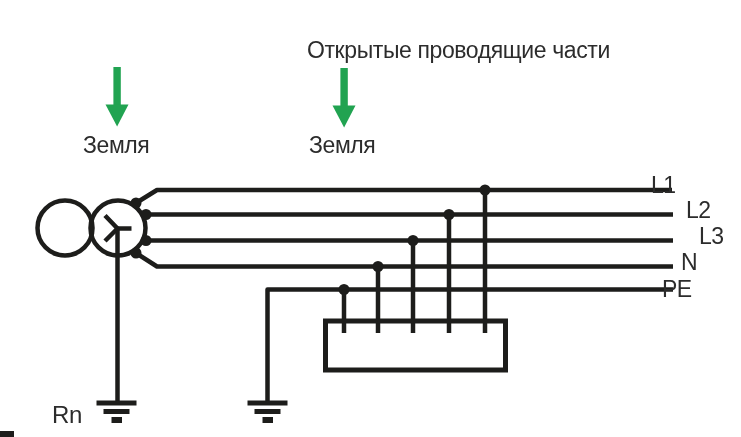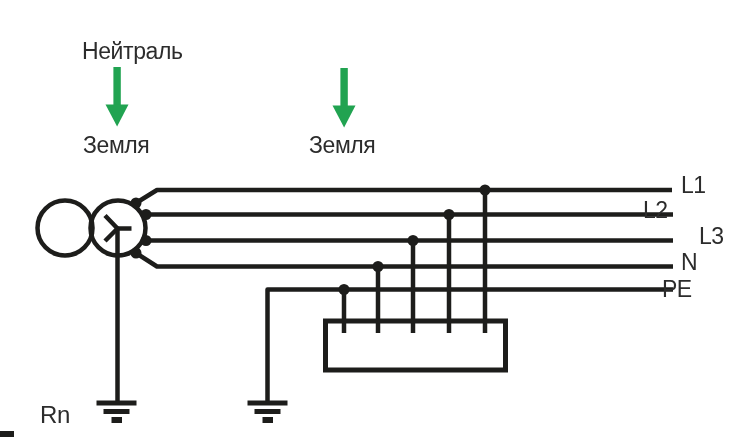--- a/index.html
+++ b/index.html
@@ -89,28 +89,28 @@
 
     <g>
       <line class="ln-thick" x1="247.5" y1="403" x2="287.5" y2="403"></line>
       <line class="ln-thick" x1="254.5" y1="411.5" x2="280.5" y2="411.5"></line>
       <line class="ln-thick" x1="262.5" y1="420" x2="273" y2="420" style="stroke-width:6;"></line>
     </g>
 
     <rect class="dot" x="0" y="431" width="14" height="6"></rect>
   </svg>
 
-  <div class="lbl" style="left:82px;top:39px;">Нейтраль</div>
 
+  <div class="lbl" style="left:307px;top:38px;">Открытые проводящие части</div>
 
   <div class="lbl" style="left:83px;top:133px;">Земля</div>
 
   <div class="lbl" style="left:309px;top:133px;">Земля</div>
 
-  <div class="lbl" style="left:40px;top:402px;font-size:24px;">Rn</div>
+  <div class="lbl" style="left:52px;top:402px;font-size:24px;">Rn</div>
 
-  <div class="cond-lbl" style="left:681px;top:173px;">L1</div>
-  <div class="cond-lbl" style="left:643px;top:198px;">L2</div>
+  <div class="cond-lbl" style="left:651px;top:173px;">L1</div>
+  <div class="cond-lbl" style="left:686px;top:198px;">L2</div>
   <div class="cond-lbl" style="left:699px;top:224px;">L3</div>
   <div class="cond-lbl" style="left:681px;top:250px;">N</div>
   <div class="cond-lbl" style="left:662px;top:277px;">PE</div>
 
 </div>
 
 </body></html>

